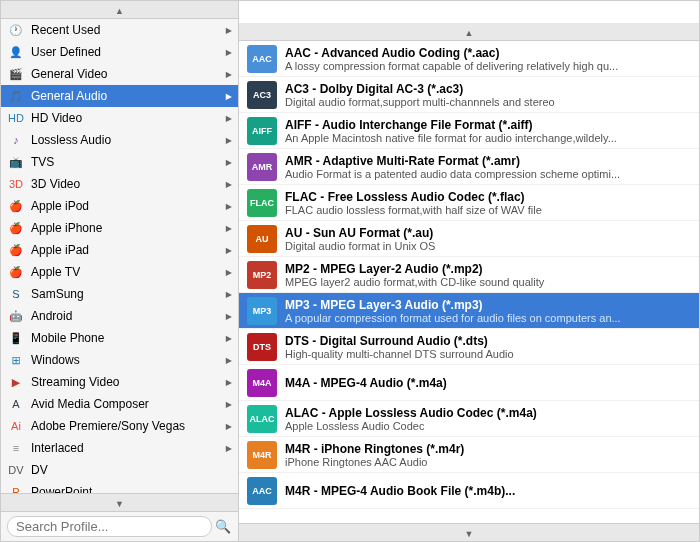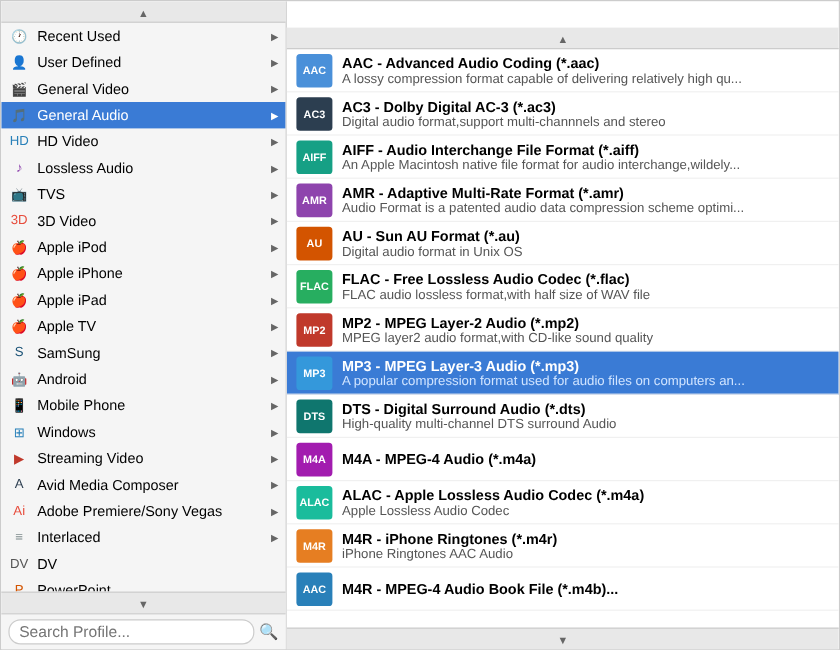--- a/index.html
+++ b/index.html
@@ -201,21 +201,21 @@
 
     
     .fmt-aac { background: #4a90d9; color: white; }
     .fmt-ac3 { background: #2c3e50; color: white; }
     .fmt-aiff { background: #16a085; color: white; }
     .fmt-amr { background: #8e44ad; color: white; }
     .fmt-au { background: #d35400; color: white; }
     .fmt-flac { background: #27ae60; color: white; }
     .fmt-mp2 { background: #c0392b; color: white; }
     .fmt-mp3 { background: #3498db; color: white; }
-    .fmt-dts { background: #0f766e; color: white; }
+    .fmt-dts { background: #b91c1c; color: white; }
     .fmt-m4a { background: #a21caf; color: white; }
     .fmt-alac { background: #1abc9c; color: white; }
     .fmt-m4r { background: #e67e22; color: white; }
     .fmt-aacx { background: #2980b9; color: white; }
 
     .chevron-up::before { content: '▲'; font-size: 9px; color: #666; }
     .chevron-down::before { content: '▼'; font-size: 9px; color: #666; }
   </style>
 </head>
 <body>
@@ -374,31 +374,31 @@
     </div>
   </div>
         <div class="right-item">
     <div class="fmt-icon fmt-amr">AMR</div>
     <div class="fmt-text">
       <div class="fmt-title">AMR - Adaptive Multi-Rate Format (*.amr)</div>
       <div class="fmt-desc">Audio Format is a patented audio data compression scheme optimi...</div>
     </div>
   </div>
         <div class="right-item">
+    <div class="fmt-icon fmt-flac">FLAC</div>
+    <div class="fmt-text">
+      <div class="fmt-title">FLAC - Free Lossless Audio Codec (*.flac)</div>
+      <div class="fmt-desc">FLAC audio lossless format,with half size of WAV file</div>
+    </div>
+  </div>
+        <div class="right-item">
     <div class="fmt-icon fmt-au">AU</div>
     <div class="fmt-text">
       <div class="fmt-title">AU - Sun AU Format (*.au)</div>
       <div class="fmt-desc">Digital audio format in Unix OS</div>
-    </div>
-  </div>
-        <div class="right-item">
-    <div class="fmt-icon fmt-flac">FLAC</div>
-    <div class="fmt-text">
-      <div class="fmt-title">FLAC - Free Lossless Audio Codec (*.flac)</div>
-      <div class="fmt-desc">FLAC audio lossless format,with half size of WAV file</div>
     </div>
   </div>
         <div class="right-item">
     <div class="fmt-icon fmt-mp2">MP2</div>
     <div class="fmt-text">
       <div class="fmt-title">MP2 - MPEG Layer-2 Audio (*.mp2)</div>
       <div class="fmt-desc">MPEG layer2 audio format,with CD-like sound quality</div>
     </div>
   </div>
         <div class="right-item selected">

